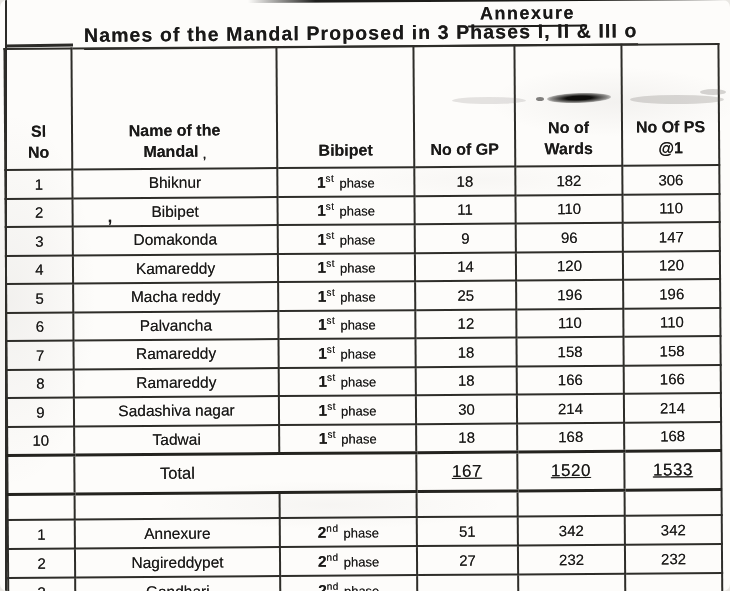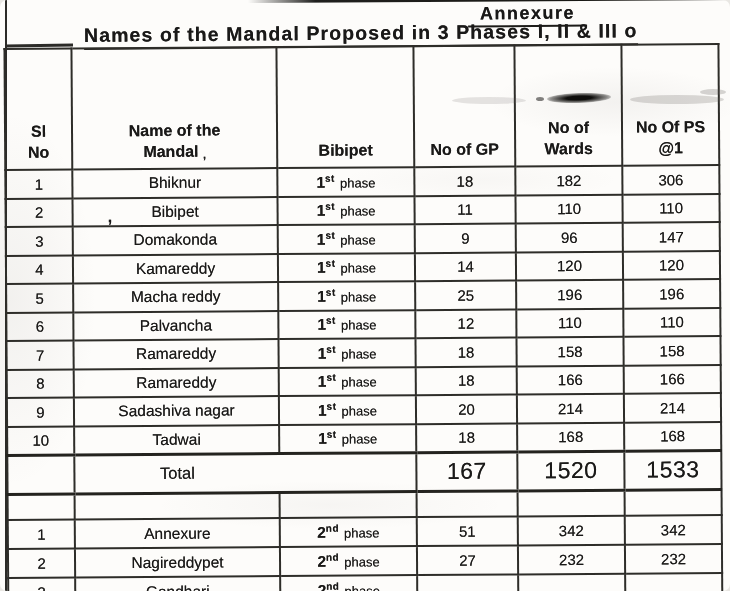--- a/index.html
+++ b/index.html
@@ -35,26 +35,26 @@
   td,th{border:2px solid #2e2d29;padding:0;text-align:center;vertical-align:middle;overflow:hidden;}
   thead th{vertical-align:bottom;font-size:16px;line-height:1.3;padding-bottom:5px;font-weight:bold;}
   thead tr{height:121px;}
   th .l{display:block;}
   .mark{font-size:11px;font-weight:bold;vertical-align:-2px;}
   tbody tr.row{height:28.5px;font-size:15px;}
   tbody tr.p2{height:29px;}
   .c-name{font-size:15.5px;position:relative;}
   .pre{position:absolute;left:34px;top:9px;font-size:16px;font-weight:bold;}
   .ord{font-weight:bold;font-size:15.5px;}
-  .sup{font-size:10px;vertical-align:super;font-weight:bold;letter-spacing:0.5px;}
+  .sup{font-size:10px;vertical-align:super;font-weight:normal;letter-spacing:0.5px;}
   .pw{margin-left:5px;font-size:13px;}
   tr.total{height:39px;}
   tr.total td{border-top:3px solid #24231f;border-bottom:3px solid #24231f;}
   .total-inner{width:204px;margin:0;text-align:center;font-size:16.5px;}
-  td.big{font-size:23px;letter-spacing:0.5px;}
+  td.big{font-size:17px;letter-spacing:0.5px;text-decoration:underline;}
   tr.spacer{height:26px;}
   
   .smudge{position:absolute;border-radius:50%;}
   .smudge-dark{left:547px;top:93px;width:64px;height:10px;transform:rotate(-2deg);
     background:radial-gradient(ellipse at 50% 50%, #0f0e0c 28%, rgba(15,14,12,0.45) 62%, transparent 80%);}
   .smudge-dot{left:536px;top:97px;width:8px;height:4px;background:rgba(30,28,25,0.55);}
   .smudge-light1{left:452px;top:97px;width:74px;height:7px;background:rgba(100,96,92,0.16);}
   .smudge-light2{left:630px;top:95px;width:94px;height:9px;background:rgba(95,92,88,0.22);}
   .smudge-light3{left:700px;top:89px;width:26px;height:6px;background:rgba(95,92,88,0.25);}
 </style>
@@ -168,21 +168,21 @@
             <td class="c-name"><span>Ramareddy</span></td>
             <td class="c-ph"><span class="ord">1</span><span class="sup">st</span><span class="pw">phase</span></td>
             <td class="c-num"><span>18</span></td>
             <td class="c-num"><span>166</span></td>
             <td class="c-num"><span>166</span></td>
           </tr>
           <tr class="row">
             <td class="c-sl"><span>9</span></td>
             <td class="c-name"><span>Sadashiva nagar</span></td>
             <td class="c-ph"><span class="ord">1</span><span class="sup">st</span><span class="pw">phase</span></td>
-            <td class="c-num"><span>20</span></td>
+            <td class="c-num"><span>30</span></td>
             <td class="c-num"><span>214</span></td>
             <td class="c-num"><span>214</span></td>
           </tr>
           <tr class="row">
             <td class="c-sl"><span>10</span></td>
             <td class="c-name"><span>Tadwai</span></td>
             <td class="c-ph"><span class="ord">1</span><span class="sup">st</span><span class="pw">phase</span></td>
             <td class="c-num"><span>18</span></td>
             <td class="c-num"><span>168</span></td>
             <td class="c-num"><span>168</span></td>

